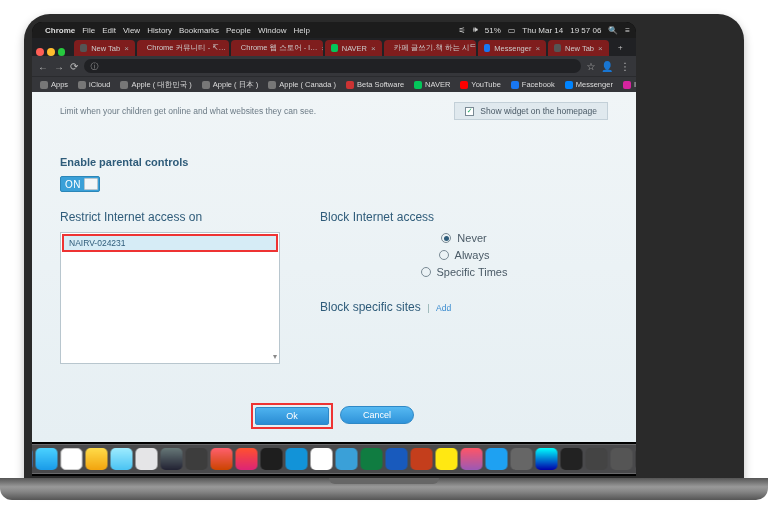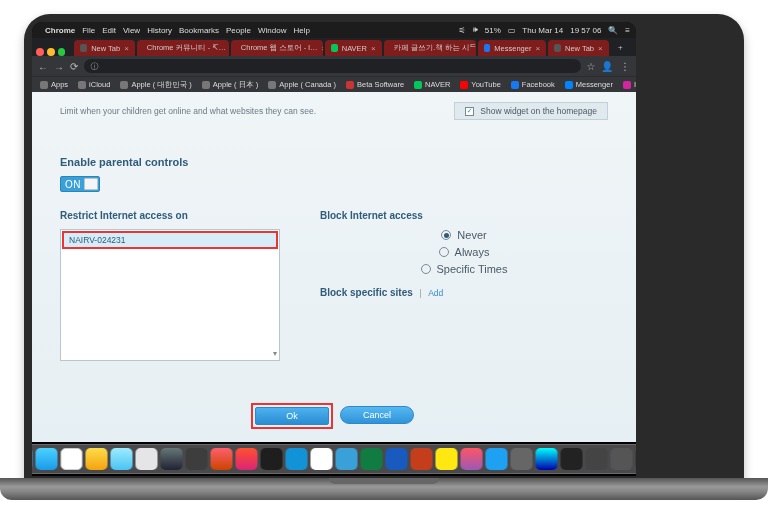--- a/index.html
+++ b/index.html
@@ -85,21 +85,21 @@
   }
   .toprow{ display:flex; justify-content:space-between; align-items:center; margin-bottom:36px;}
   .desc{ color:#6b7a85; font-size:8.5px; }
   .widgetchk{
     background:#e0e9ee; border:1px solid #c3d0d8; padding:3px 10px;
     display:flex; gap:6px; align-items:center; font-size:8.5px; color:#4a5a66;
   }
   .chkbox{ width:9px;height:9px;border:1px solid #7a8a94;background:#fff;
     display:flex;align-items:center;justify-content:center;font-size:7px;color:#2a6;}
   .h2{ color:#2f5c7a; font-size:11px; font-weight:600; margin-bottom:8px;}
-  .h3{ color:#2f5c7a; font-size:10px; font-weight:700; margin-bottom:8px;}
+  .h3{ color:#2f5c7a; font-size:12px; font-weight:400; margin-bottom:8px;}
   .toggle{
     width:40px;height:16px;background:#3aa0d8;border:1px solid #2b86b8;
     position:relative;border-radius:2px;font-size:10px;color:#fff;
     display:flex;align-items:center;padding-left:4px;letter-spacing:.5px;
   }
   .toggle .knob{position:absolute;right:1px;top:1px;width:14px;height:12px;
     background:#f2f6f8;border:1px solid #b8c6ce;border-radius:1px;}
   .cols{ display:flex; gap:40px; margin-top:18px;}
   .col-l{ width:220px; } .col-r{ flex:1; }
   .listbox{
@@ -332,21 +332,21 @@
               </div>
             <div class="radio">
                 <span class="rb"></span>
                 <span>Always</span>
               </div>
             <div class="radio">
                 <span class="rb"></span>
                 <span>Specific Times</span>
               </div>
           </div>
-          <div style="margin-top:12px">
+          <div style="margin-top:22px">
             <span class="h3" style="display:inline">Block specific sites</span>
             <span style="color:#8aa;margin:0 4px">|</span>
             <span class="addlink">Add</span>
           </div>
         </div>
       </div>
 
       <div class="footer-btns">
         <span class="hl-ok">
           <span class="btn">Ok</span>

